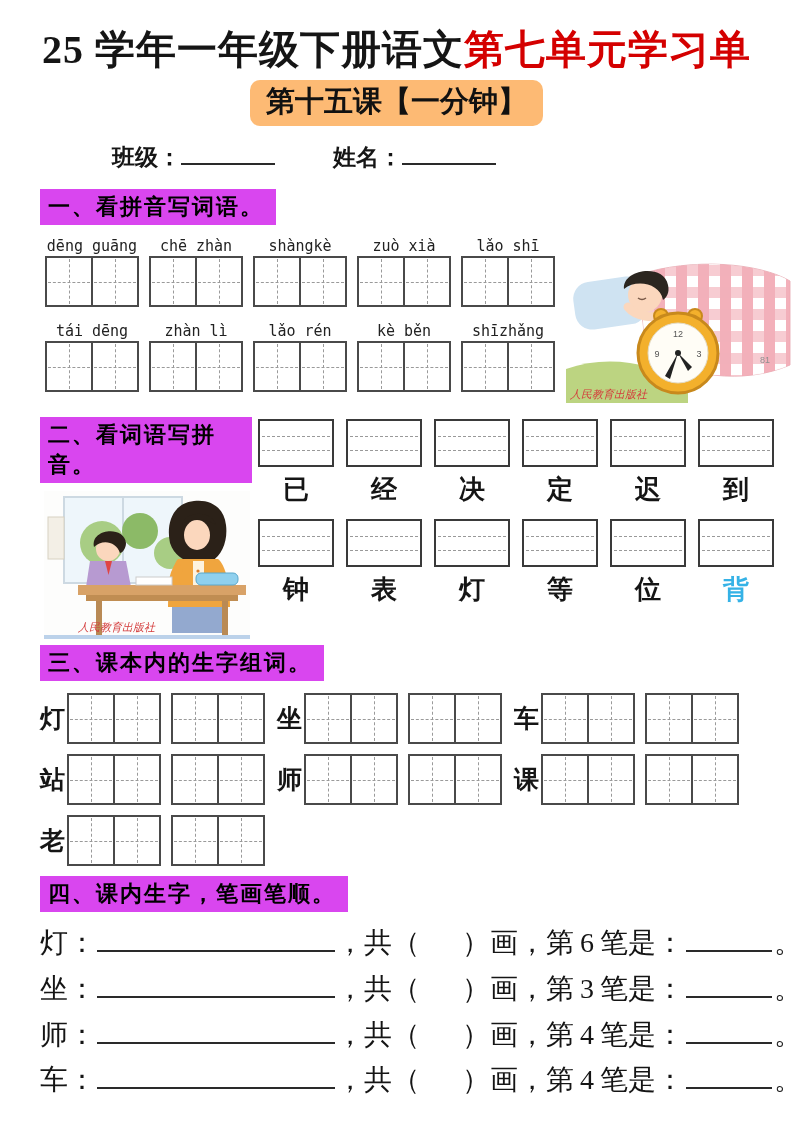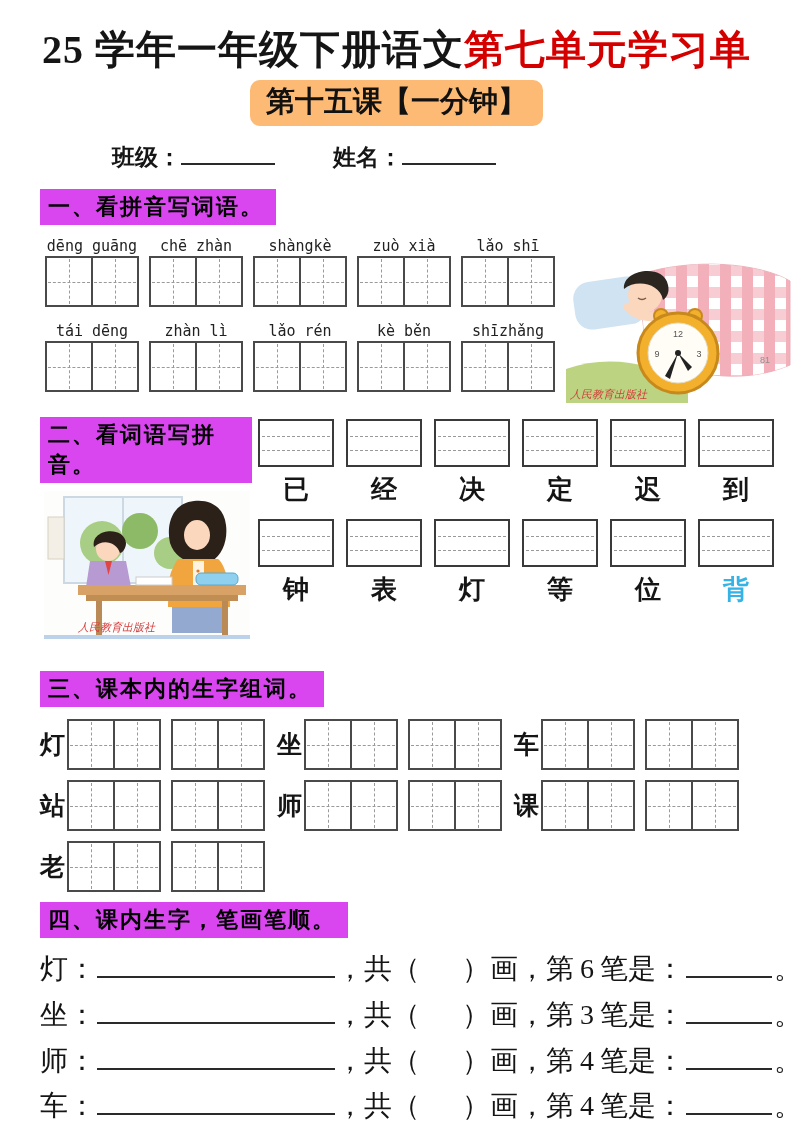--- a/index.html
+++ b/index.html
@@ -296,21 +296,21 @@
             <div class="ch">位</div>
           </div>
         <div class="py-col">
             <div class="pybox"></div>
             <div class="ch cyan">背</div>
           </div>
       </div>
     </div>
   </div>
 
-  <div class="sec-wrap" style="margin-top:28px;">
+  <div class="sec-wrap" style="margin-top:2px;">
     <span class="sec-head">三、课本内的生字组词。</span>
   </div>
 
   <div class="s3-rows">
     <div class="s3-row">
       <div class="grp">
           <span class="gchar">灯</span>
           <div class="tzg">
             <div class="cell"></div>
             <div class="cell"></div>

